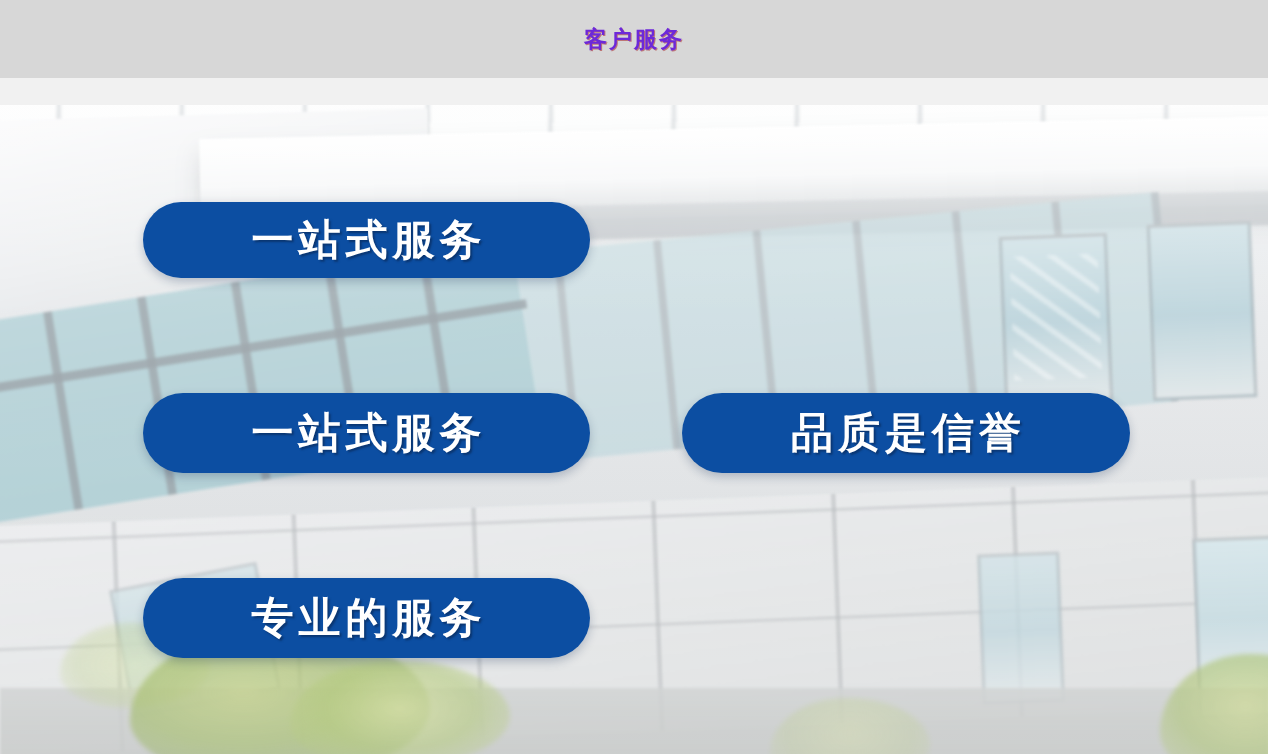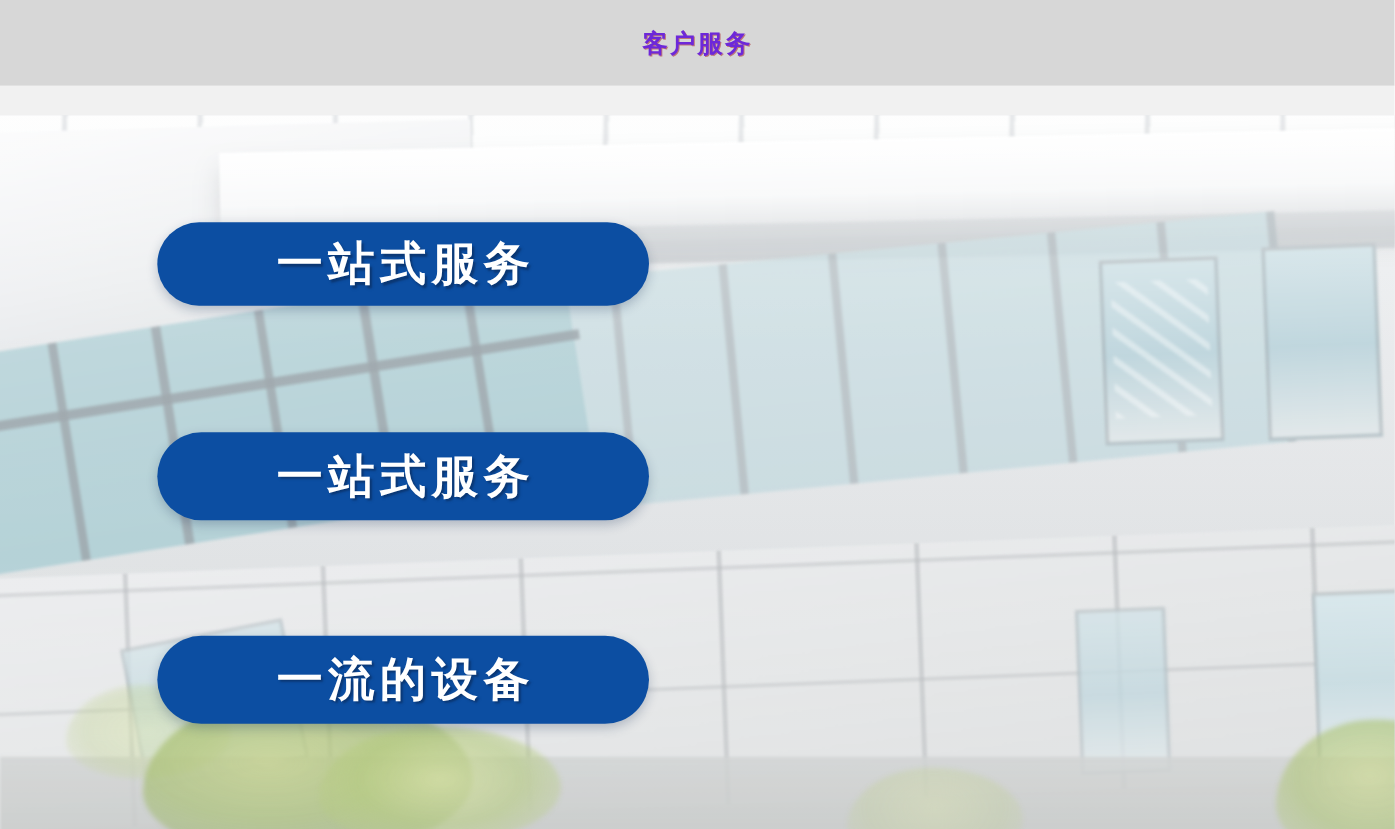--- a/index.html
+++ b/index.html
@@ -368,21 +368,24 @@
 
       <div class="pill col-left row-1">
         <span class="pill-label">一站式服务</span>
       </div>
 
 
       <div class="pill col-left row-2">
         <span class="pill-label">一站式服务</span>
       </div>
 
+      <div class="pill col-right row-2">
+        <span class="pill-label">品质是信誉</span>
+      </div>
 
       <div class="pill col-left row-3">
-        <span class="pill-label">一流的设备</span>
+        <span class="pill-label">专业的服务</span>
       </div>
 
 
     </div>
   </div>
 </div>
 
 </body></html>

